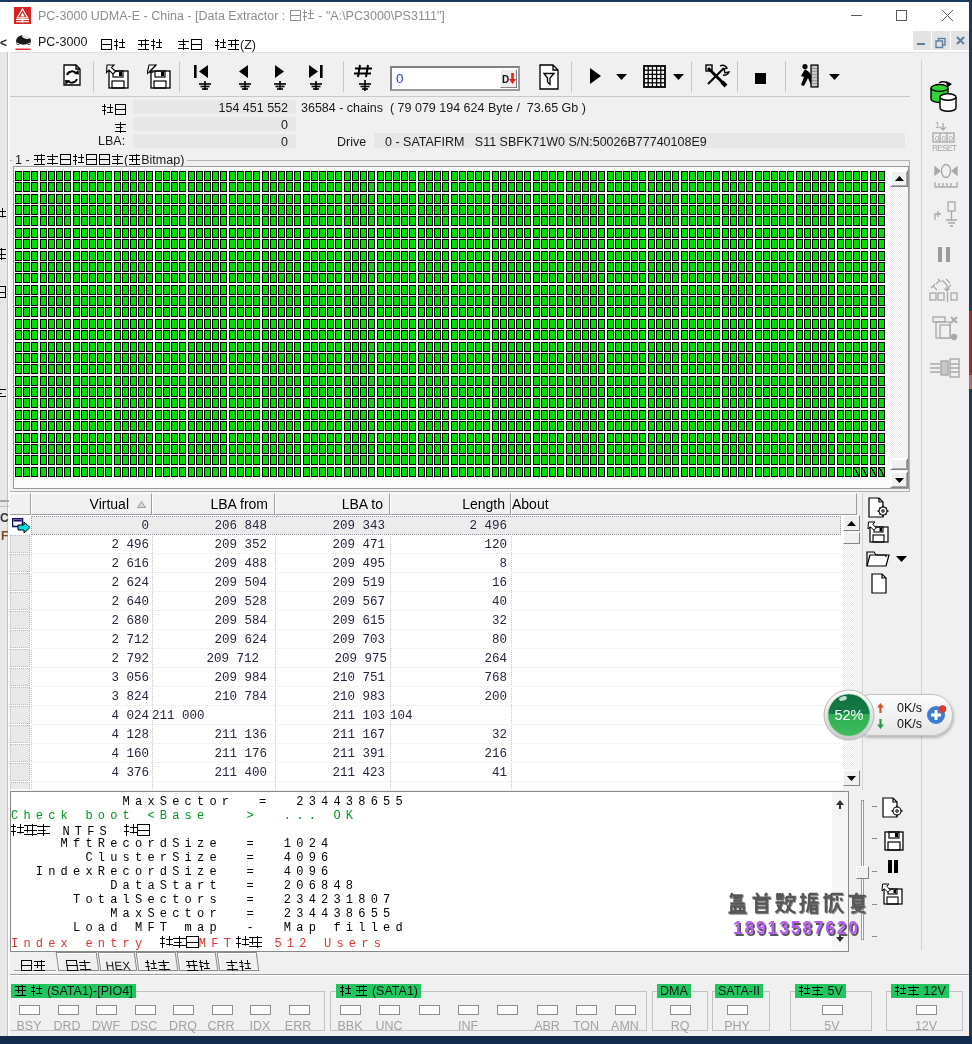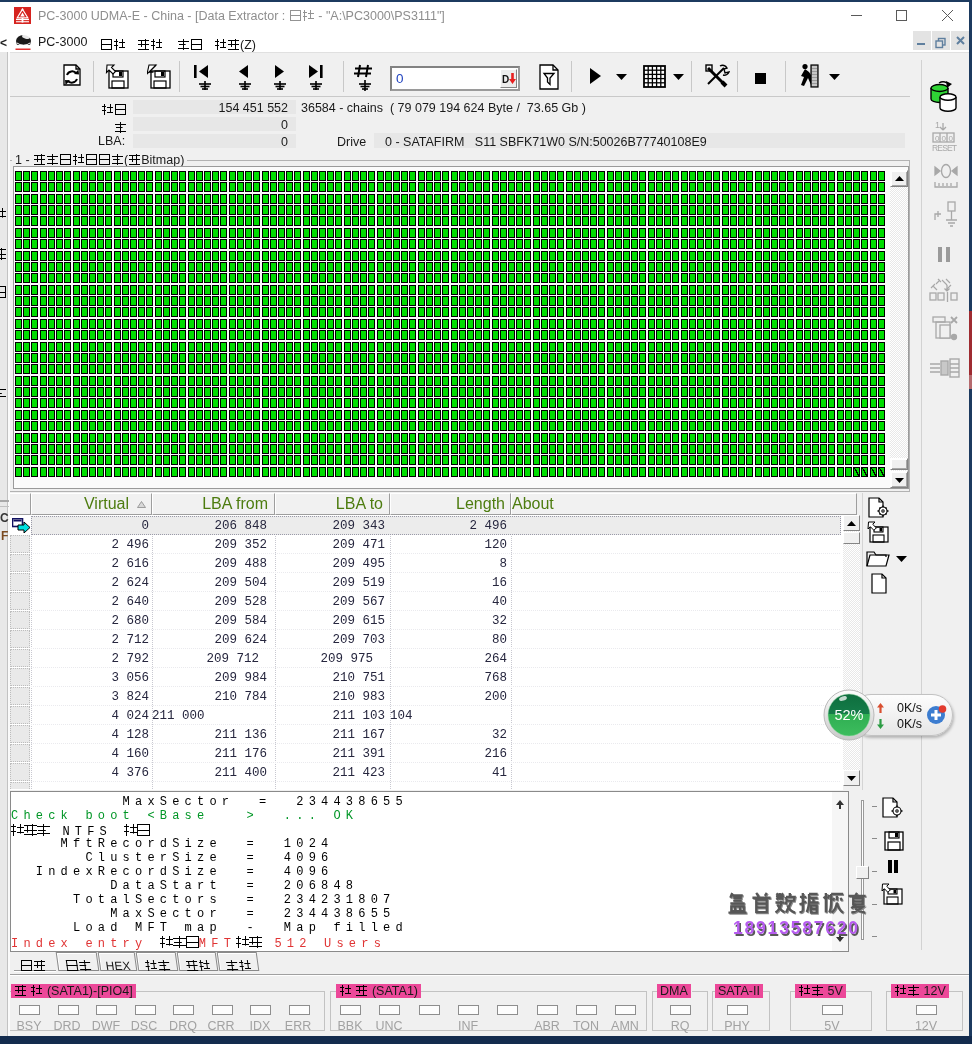--- a/index.html
+++ b/index.html
@@ -401,21 +401,21 @@
 <div class="abs raise" style="left:890px;top:458px;width:18px;height:12px;background:#f0f0f0;box-shadow:inset 1px 1px 0 #fff,inset -1px -1px 0 #a8a8a8"></div>
 <svg class="abs" style="left:895px;top:176px" width="9" height="5" viewBox="0 0 9 5">
     <path d="M4.5 0 L9 5 L0 5 Z" fill="#000"></path>
   </svg>
 <svg class="abs" style="left:895px;top:478px" width="9" height="5" viewBox="0 0 9 5">
     <path d="M0 0 L9 0 L4.5 5 Z" fill="#000"></path>
   </svg>
 
 <div class="abs" style="left:9px;top:493px;width:834px;height:297px;background:#fff"></div>
 <style>
-.th{position:absolute;top:493px;height:22px;background:#f1f1f1;border:1px solid;border-color:#fff #9e9e9e #9e9e9e #fff;font-size:16px;color:#4d7c0f;line-height:20px}
+.th{position:absolute;top:493px;height:22px;background:#f1f1f1;border:1px solid;border-color:#fff #9e9e9e #9e9e9e #fff;font-size:14px;color:#000000;line-height:20px}
 .num{font-family:"Liberation Mono",monospace;font-size:12.5px;color:#26263e;z-index:5}
 .gut{position:absolute;left:10px;width:20px;height:18px;background:#e9e9e9;border:1px dotted #bdbdbd}
 .dcol{position:absolute;top:516px;height:274px;width:1px;background-image:linear-gradient(#c8c8d0 50%,transparent 50%);background-size:1px 2px}
 </style>
 <div class="th" style="left:9px;width:22px"></div>
 <div class="th" style="left:31px;width:121px;text-align:right;padding-right:22px">Virtual</div>
 <div class="th" style="left:152px;width:123px;text-align:right;padding-right:6px">LBA from</div>
 <div class="th" style="left:275px;width:115px;text-align:right;padding-right:6px">LBA to</div>
 <div class="th" style="left:390px;width:121px;text-align:right;padding-right:5px">Length</div>
 <div class="th" style="left:511px;width:346px;text-align:left;padding-left:0">About</div>
@@ -463,21 +463,21 @@
 <div class="gut" style="top:611px"></div>
 <div class="abs" style="left:31px;top:629px;width:809px;height:1px;background-image:linear-gradient(90deg,#eaeaee 50%,transparent 50%);background-size:2px 1px"></div>
 <div class="abs num" style="left:31px;top:633px;width:118px;text-align:right">2 712</div>
 <div class="abs num" style="left:152px;top:633px;width:115px;text-align:right">209 624</div>
 <div class="abs num" style="left:275px;top:633px;width:110px;text-align:right">209 703</div>
 <div class="abs num" style="left:390px;top:633px;width:117px;text-align:right">80</div>
 <div class="gut" style="top:630px"></div>
 <div class="abs" style="left:31px;top:648px;width:809px;height:1px;background-image:linear-gradient(90deg,#eaeaee 50%,transparent 50%);background-size:2px 1px"></div>
 <div class="abs num" style="left:31px;top:652px;width:118px;text-align:right">2 792</div>
 <div class="abs num" style="left:144px;top:652px;width:115px;text-align:right">209 712</div>
-<div class="abs num" style="left:263px;top:652px;width:110px;text-align:right">209 975</div>
+<div class="abs num" style="left:277px;top:652px;width:110px;text-align:right">209 975</div>
 <div class="abs num" style="left:390px;top:652px;width:117px;text-align:right">264</div>
 <div class="gut" style="top:649px"></div>
 <div class="abs" style="left:31px;top:667px;width:809px;height:1px;background-image:linear-gradient(90deg,#eaeaee 50%,transparent 50%);background-size:2px 1px"></div>
 <div class="abs num" style="left:31px;top:671px;width:118px;text-align:right">3 056</div>
 <div class="abs num" style="left:152px;top:671px;width:115px;text-align:right">209 984</div>
 <div class="abs num" style="left:275px;top:671px;width:110px;text-align:right">210 751</div>
 <div class="abs num" style="left:390px;top:671px;width:117px;text-align:right">768</div>
 <div class="gut" style="top:668px"></div>
 <div class="abs" style="left:31px;top:686px;width:809px;height:1px;background-image:linear-gradient(90deg,#eaeaee 50%,transparent 50%);background-size:2px 1px"></div>
 <div class="abs num" style="left:31px;top:690px;width:118px;text-align:right">3 824</div>
@@ -683,21 +683,21 @@
 <div class="tab" style="left:99px;width:37px"><span class="tlab">HEX</span></div>
 <div class="tab" style="left:137px;width:40px"><span class="h h12 hd"></span><span class="h h12 hb"></span></div>
 <div class="tab" style="left:178px;width:39px"><span class="h h12 hc"></span><span class="h h12 hd"></span></div>
 <div class="tab" style="left:218px;width:40px"><span class="h h12 hb"></span><span class="h h12 hd"></span></div>
 <div class="abs" style="left:8px;top:974px;width:961px;height:1px;background:#a0a0a0"></div>
 <div class="abs" style="left:8px;top:975px;width:961px;height:1px;background:#fff"></div>
 
 <style>
 .grp{position:absolute;top:991px;height:40px;border:1px solid #c2c2c2;border-top:none}
 .grpt{position:absolute;top:991px;height:1px;background:#c2c2c2}
-.glab{position:absolute;top:984px;font-size:12.5px;color:#1a1a1a;background:#ec4899;padding:0 3px;white-space:nowrap}
+.glab{position:absolute;top:984px;font-size:12.5px;color:#1a1a1a;background:#22c55e;padding:0 3px;white-space:nowrap}
 .led{position:absolute;top:1005px;width:21px;height:10px;background:#fdfdfd;border:1px solid #8e8e8e}
 .llab{position:absolute;top:1019px;font-size:12.5px;color:#a2a2a2;width:40px;text-align:center}
 </style>
 <div class="grp" style="left:8px;width:317px"></div>
 <div class="grpt" style="left:8px;width:5px"></div>
 <div class="grpt" style="left:136px;width:189px"></div>
 <div class="glab" style="left:11px"><span class="h h12 hc"></span> <span class="h h12 hd"></span> (SATA1)-[PIO4]</div>
 <div class="led" style="left:19px"></div>
 <div class="led" style="left:58px"></div>
 <div class="led" style="left:96px"></div>

